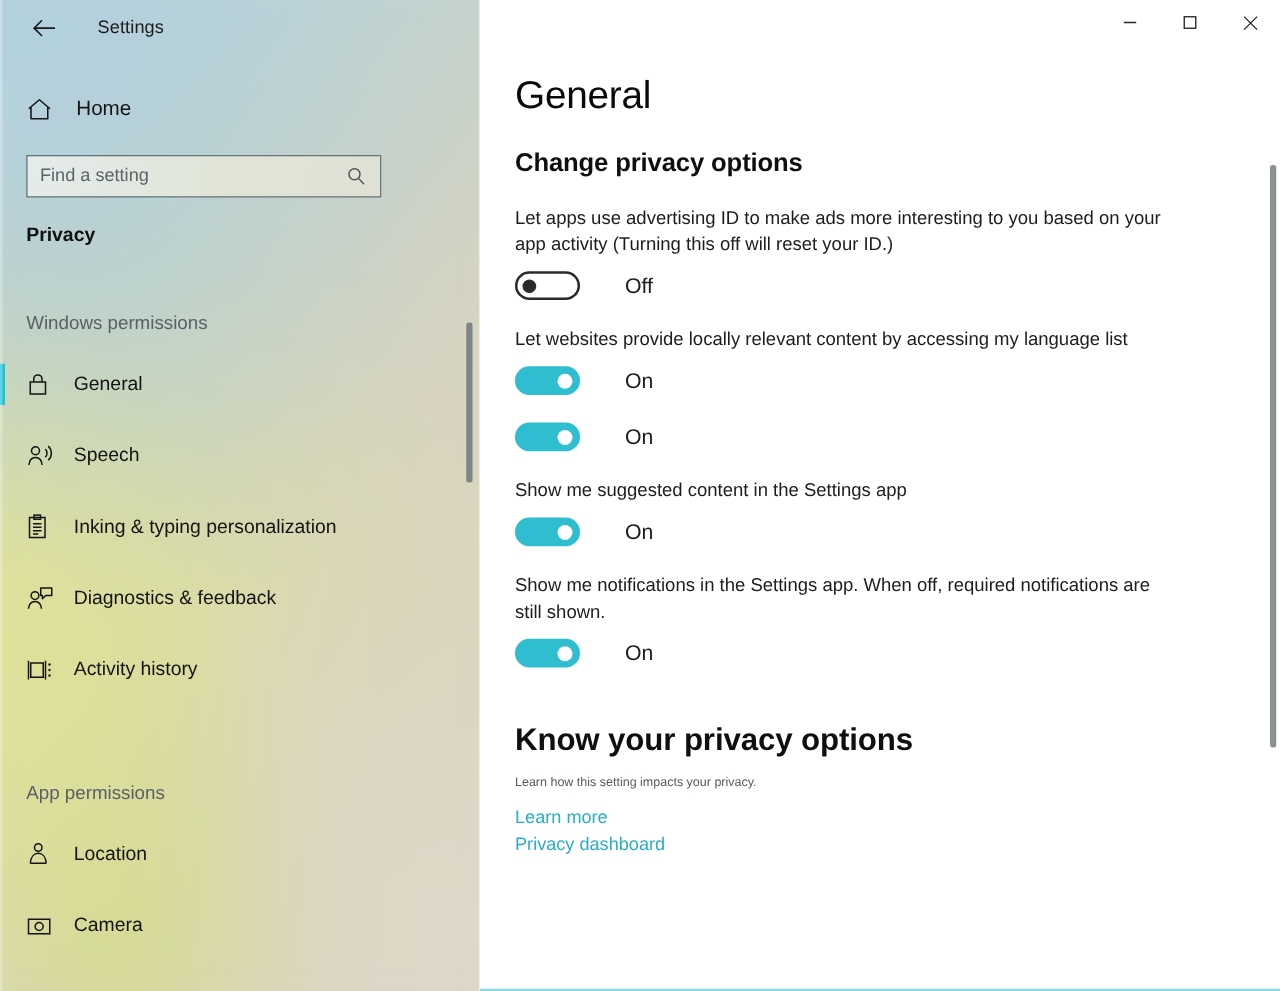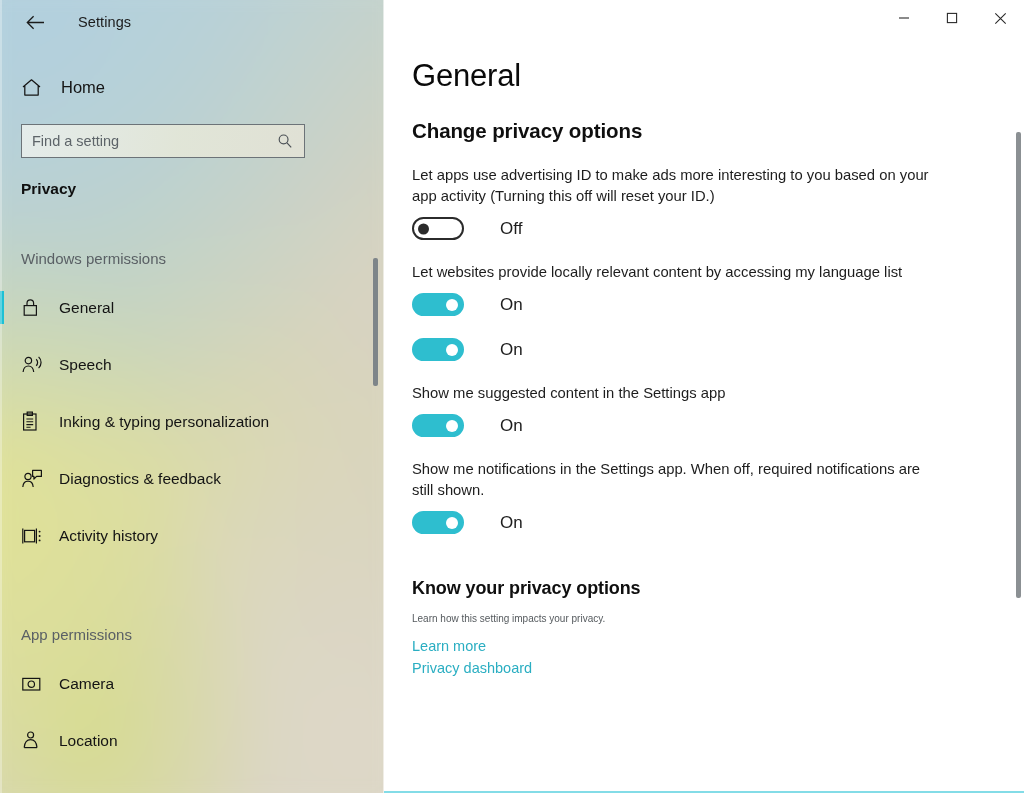--- a/index.html
+++ b/index.html
@@ -263,21 +263,21 @@
     border-radius: 50%;
     background: #ffffff;
   }
   .toggle-state {
     font-size: 17px;
     color: #1d1d1d;
     margin-left: 36px;
   }
 
   .know-title {
-    font-size: 18px;
+    font-size: 25px;
     color: #0f0f0f;
     margin-top: 44px;
     letter-spacing: -0.1px;
   }
   .know-sub {
     font-size: 10px;
     color: #555a5e;
     margin-top: 14px;
   }
   .link-list { margin-top: 11px; }
@@ -422,37 +422,37 @@
           </span>
           <span class="lbl">Activity history</span>
         </div>
       </div>
 
       <div class="grp-header second">App permissions</div>
       <div class="nav-list">
 
         <div class="nav-item">
           <span class="ico">
-            <svg width="21" height="18" viewBox="0 0 21 18">
-              <rect x="1.8" y="3.4" width="17" height="11.6" fill="none" stroke="#141414" stroke-width="1.2"></rect>
-              <circle cx="10.3" cy="9.2" r="3.2" fill="none" stroke="#141414" stroke-width="1.2"></circle>
-            </svg>
-          </span>
-          <span class="lbl">Camera</span>
-        </div>
-
-        <div class="nav-item">
-          <span class="ico">
             <svg width="20" height="21" viewBox="0 0 20 21">
               <circle cx="9.6" cy="5" r="3" fill="none" stroke="#141414" stroke-width="1.2"></circle>
               <path d="M3.2 17.6 C3.6 12.6 6.2 9.6 9.6 9.6 s6 3 6.4 8" fill="none" stroke="#141414" stroke-width="1.2"></path>
               <path d="M3.2 17.6 H16" stroke="#141414" stroke-width="1.2" fill="none"></path>
             </svg>
           </span>
           <span class="lbl">Location</span>
+        </div>
+
+        <div class="nav-item">
+          <span class="ico">
+            <svg width="21" height="18" viewBox="0 0 21 18">
+              <rect x="1.8" y="3.4" width="17" height="11.6" fill="none" stroke="#141414" stroke-width="1.2"></rect>
+              <circle cx="10.3" cy="9.2" r="3.2" fill="none" stroke="#141414" stroke-width="1.2"></circle>
+            </svg>
+          </span>
+          <span class="lbl">Camera</span>
         </div>
       </div>
 
       <div class="side-scroll"></div>
     </div>
   </div>
 
   <div class="main">
 
     <div class="win-controls">

